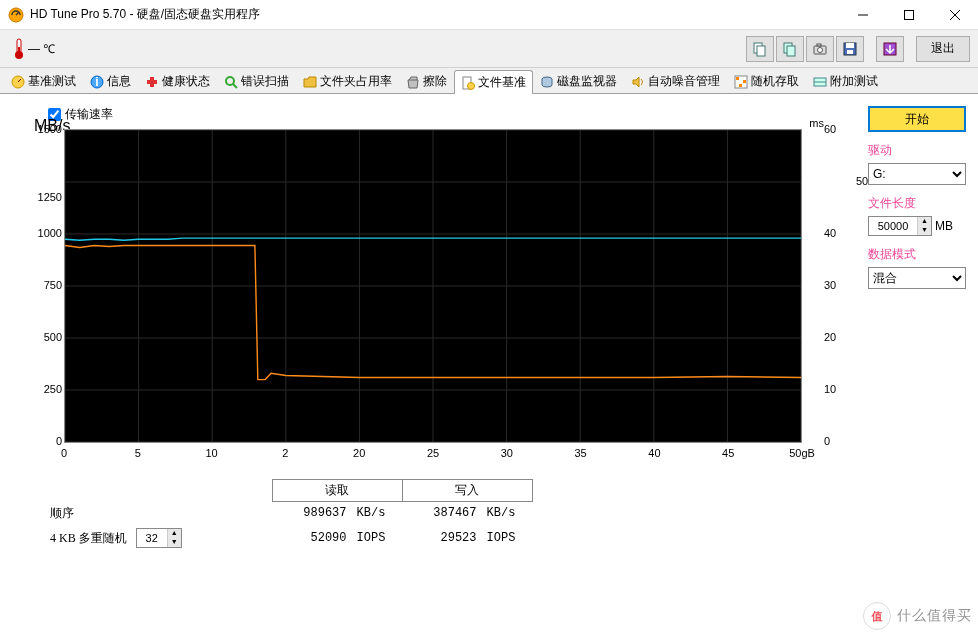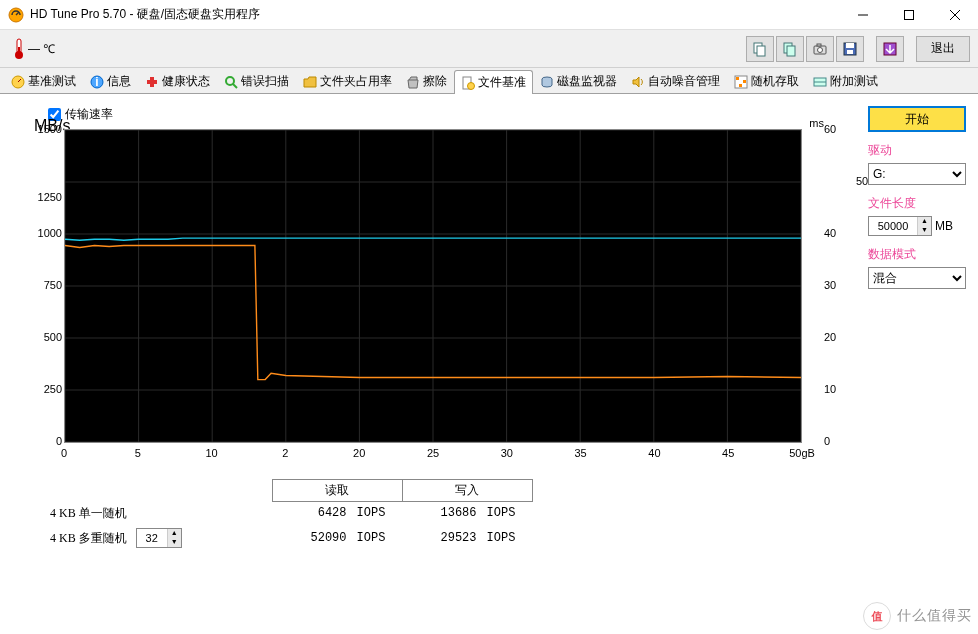--- a/index.html
+++ b/index.html
@@ -290,25 +290,25 @@
         <table>
           <tbody>
               <tr>
             <th class="h1"></th>
             <th class="h2" colspan="2">读取</th>
             <th class="h2" colspan="2">写入</th>
           </tr>
           </tbody>
             <tbody id="result-rows">
               <tr>
-                <td class="lbl">4 KB 单一随机</td>
-                <td class="val">6428</td>
-                <td class="unit">IOPS</td>
-                <td class="val">13686</td>
-                <td class="unit">IOPS</td>
+                <td class="lbl">顺序</td>
+                <td class="val">989637</td>
+                <td class="unit">KB/s</td>
+                <td class="val">387467</td>
+                <td class="unit">KB/s</td>
               </tr>
               <tr>
                 <td class="lbl">4 KB 多重随机 &nbsp; <span class="spin">
                     <input value="32" style="">
                     <span class="arrows">
                       <div>▲</div>
                       <div>▼</div>
                     </span>
                   </span></td>
                 <td class="val">52090</td>

